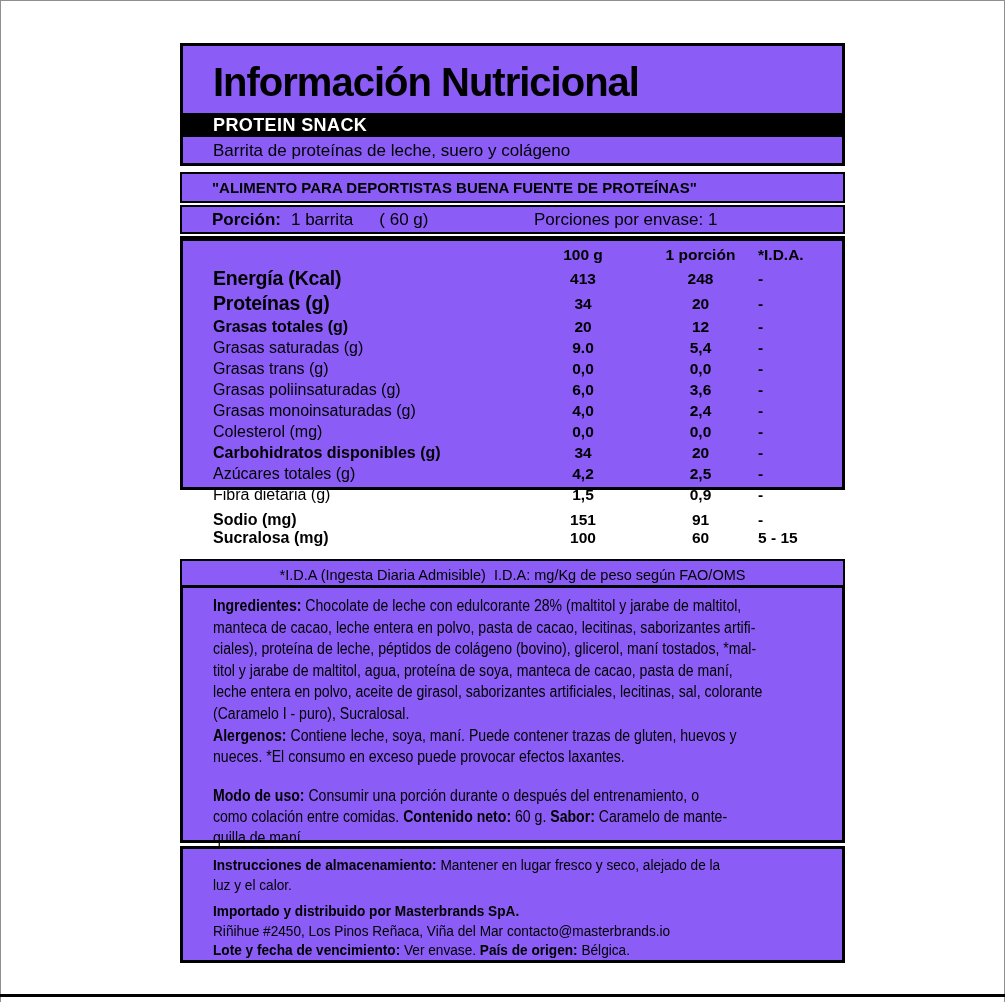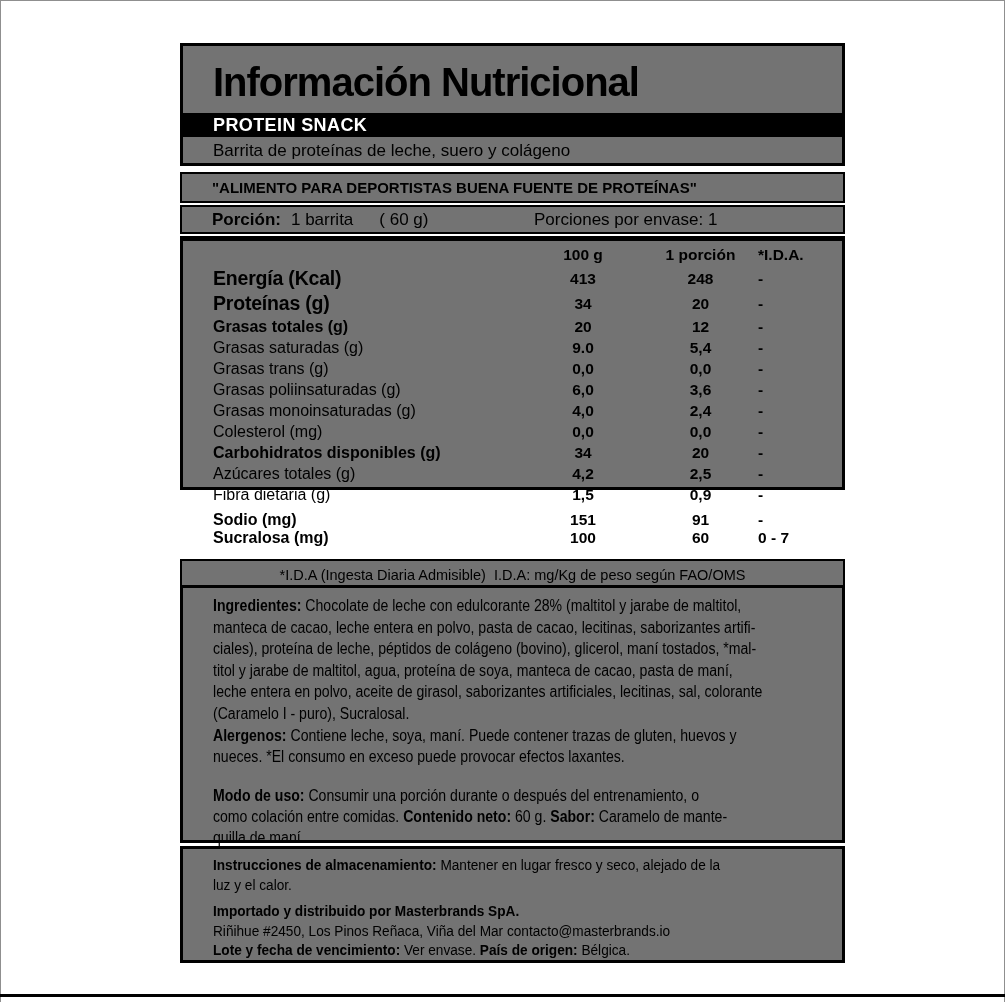--- a/index.html
+++ b/index.html
@@ -17,21 +17,21 @@
     border-left: 1px solid #8f8f8f;
     border-right: 1px solid #8f8f8f;
   }
   .bottom-rule {
     position: absolute; left: 0; top: 994px; width: 1005px; height: 3px;
     background: #000;
   }
   .label {
     position: absolute; left: 180px; top: 43px; width: 665px; height: 920px;
   }
-  .box { position: absolute; left: 0; width: 665px; background: #737373; }
+  .box { position: absolute; left: 0; width: 665px; background: #8b5cf6; }
 
   
   .box-a { top: 0; height: 123px; border: 3px solid #000; }
   .label-title {
     margin: 7px 0 0 30px; height: 60px;
     font-size: 40px; font-weight: 700; letter-spacing: -1px;
     line-height: 58px; white-space: nowrap;
   }
   .product-bar {
     height: 24px; background: #000; color: #fff;
@@ -193,21 +193,21 @@
       <div class="trow bold tight gap">
         <span class="c-name">Sodio (mg)</span>
         <span class="c-100 val">151</span>
         <span class="c-por val">91</span>
         <span class="c-ida val">-</span>
       </div>
       <div class="trow bold tight">
         <span class="c-name">Sucralosa (mg)</span>
         <span class="c-100 val">100</span>
         <span class="c-por val">60</span>
-        <span class="c-ida val">0 - 7</span>
+        <span class="c-ida val">5 - 15</span>
       </div>
     </div>
 
   <div class="box box-e">
     <span>*I.D.A (Ingesta Diaria Admisible)  I.D.A: mg/Kg de peso según FAO/OMS</span>
   </div>
 
   <div class="box box-f">
     <div class="condense">
       <p><b>Ingredientes:</b><span> Chocolate de leche con edulcorante 28% (maltitol y jarabe de maltitol,</span><br><span>manteca de cacao, leche entera en polvo, pasta de cacao, lecitinas, saborizantes artifi-</span><br><span>ciales), proteína de leche, péptidos de colágeno (bovino), glicerol, maní tostados, *mal-</span><br><span>titol y jarabe de maltitol, agua, proteína de soya, manteca de cacao, pasta de maní,</span><br><span>leche entera en polvo, aceite de girasol, saborizantes artificiales, lecitinas, sal, colorante</span><br><span>(Caramelo I - puro), Sucralosal.</span></p>

